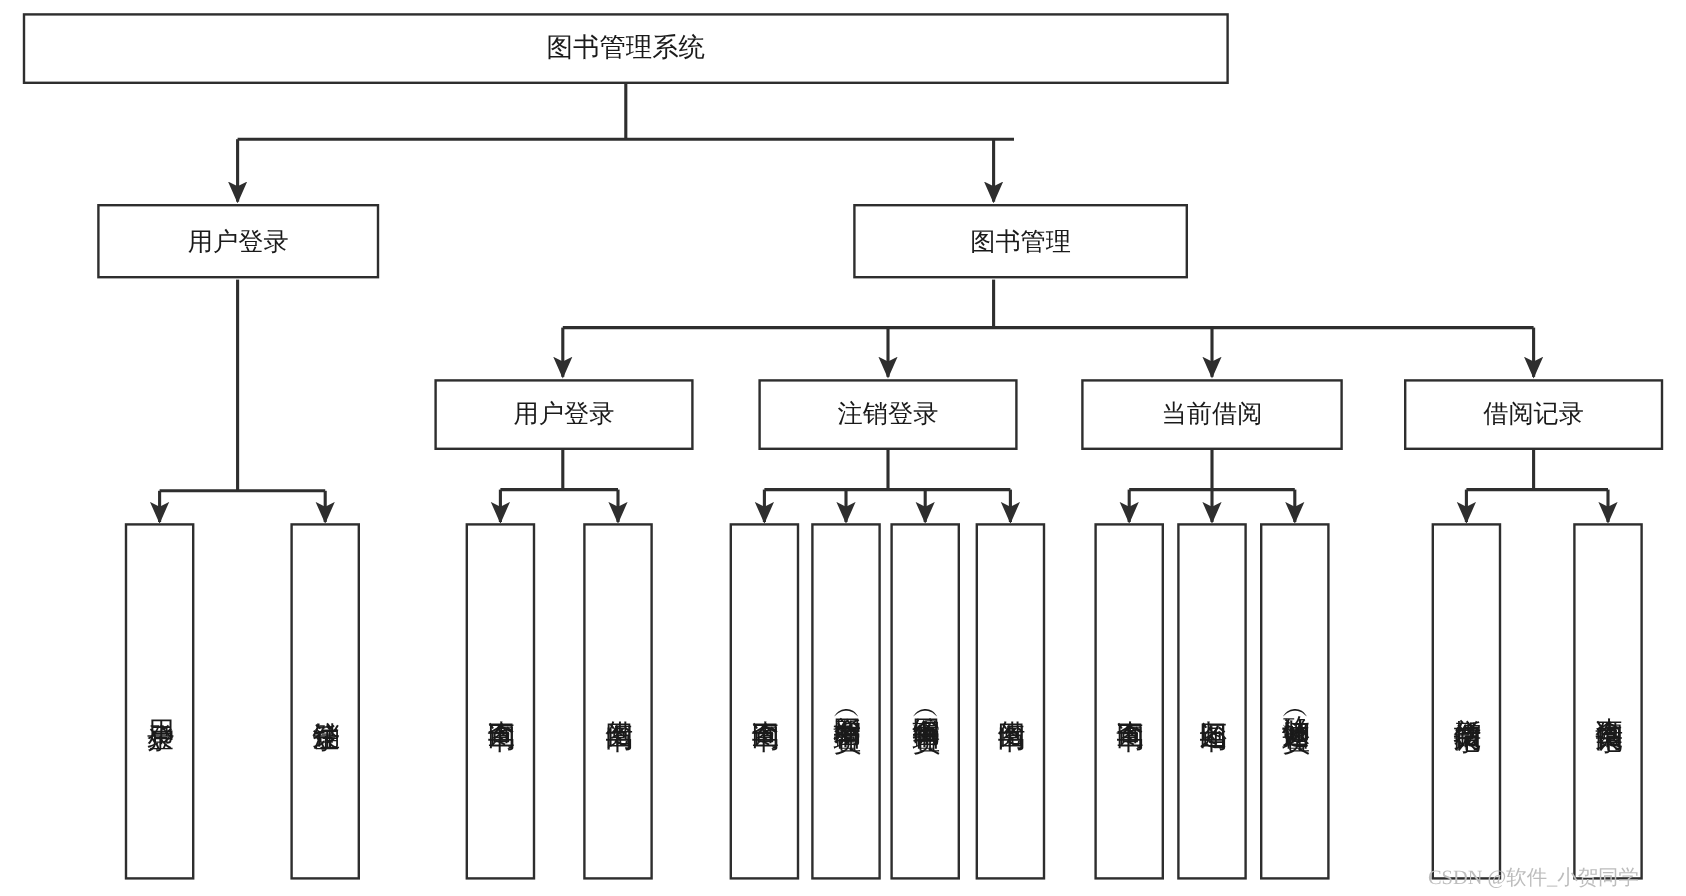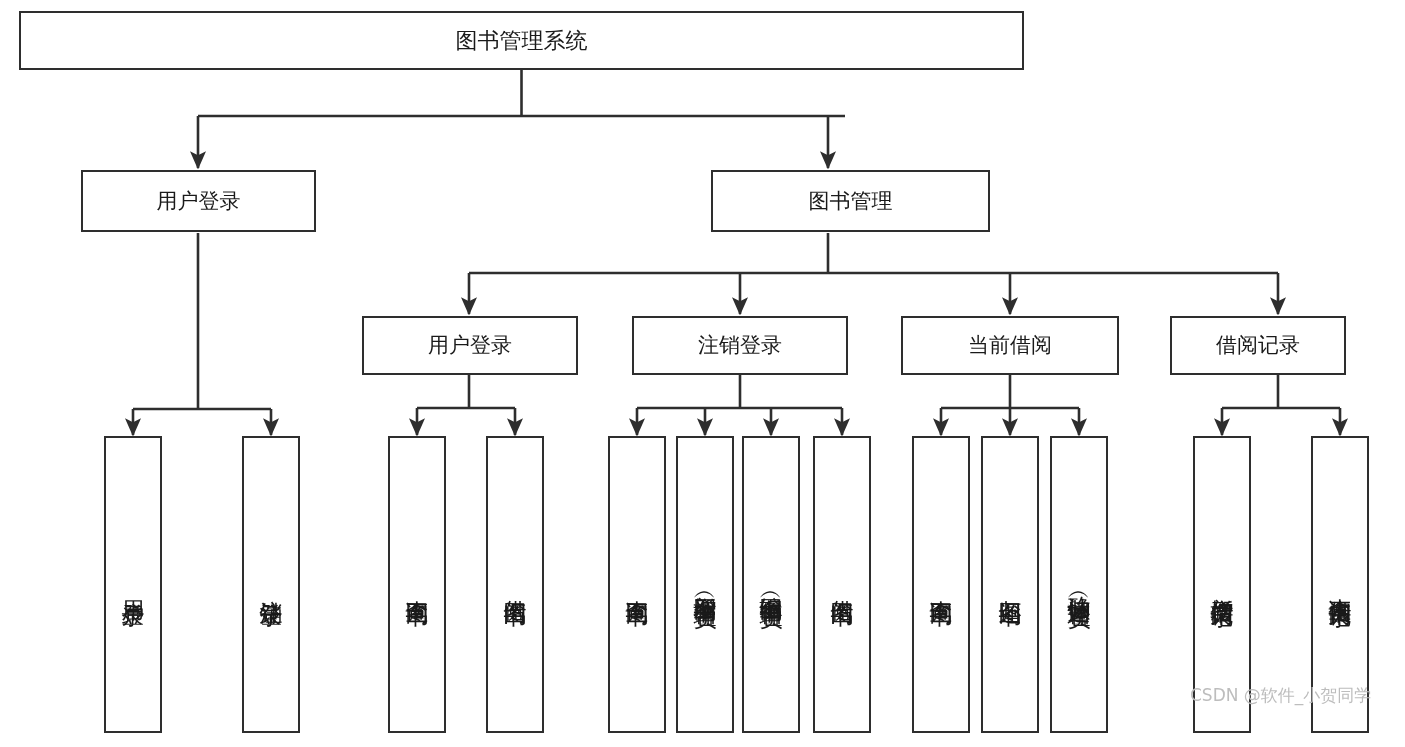--- a/index.html
+++ b/index.html
@@ -145,21 +145,21 @@
   </div>
 
   <div class="node horiz" style="left:632px; top:316px; width:216px; height:59px;">
     <span class="lbl">注销登录</span>
   </div>
 
   <div class="node horiz" style="left:901px; top:316px; width:218px; height:59px;justify-content:center;">
     <span class="lbl">当前借阅</span>
   </div>
 
-  <div class="node horiz" style="left:1170px; top:316px; width:176px; height:59px;">
+  <div class="node horiz" style="left:1170px; top:316px; width:216px; height:59px;">
     <span class="lbl">借阅记录</span>
   </div>
 
   <div class="node leaf" style="left:104px; top:436px; width:58px; height:297px;">
     <span class="lbl">用户登录</span>
   </div>
 
   <div class="node leaf" style="left:242px; top:436px; width:58px; height:297px;">
     <span class="lbl">注销登录</span>
   </div>
@@ -201,15 +201,15 @@
   </div>
 
   <div class="node leaf" style="left:1193px; top:436px; width:58px; height:297px;">
     <span class="lbl">新增借阅记录</span>
   </div>
 
   <div class="node leaf" style="left:1311px; top:436px; width:58px; height:297px;">
     <span class="lbl">查询借阅记录</span>
   </div>
 
-  <div class="watermark" style="left:1190px; top:684px;">CSDN @软件_小贺同学</div>
+  <div class="watermark" style="left:1190px; top:720px;font-family:Liberation Serif, serif;">CSDN @软件_小贺同学</div>
 
 </div>
 
 </body></html>

